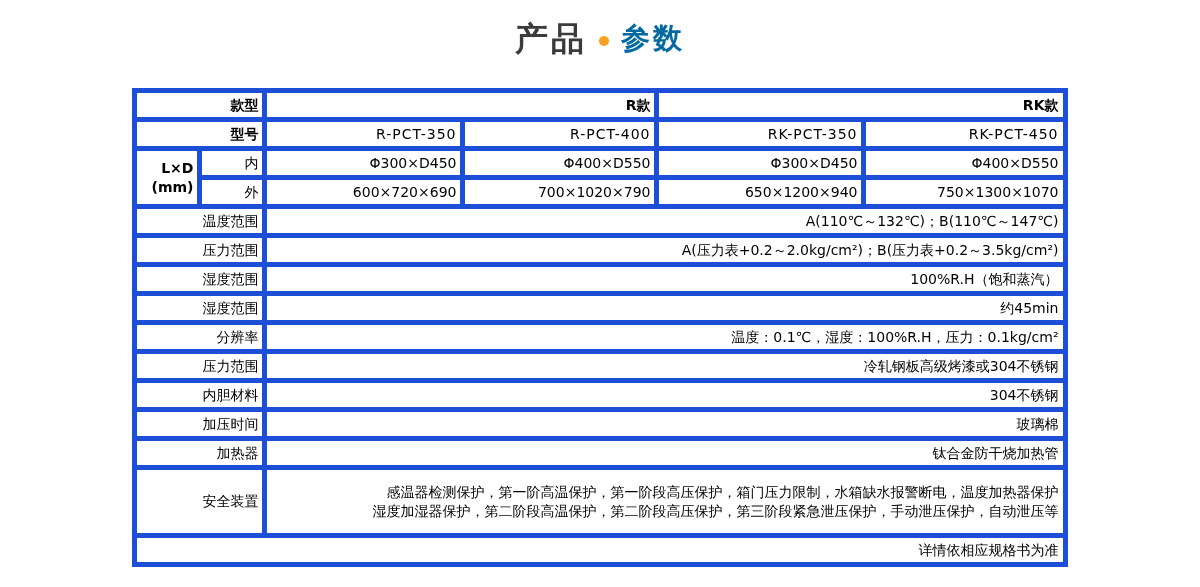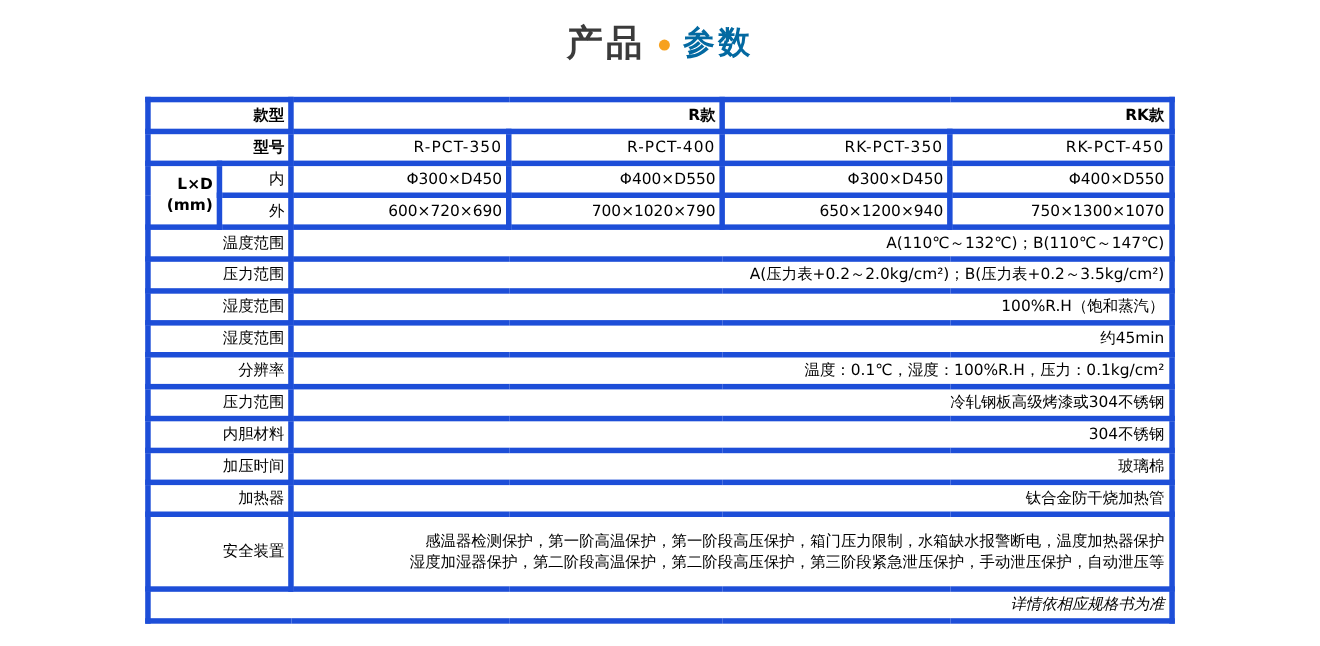--- a/index.html
+++ b/index.html
@@ -68,21 +68,21 @@
     font-size: 15px;
   }
   td.center-label { text-align: center; font-size: 15px; }
   td.dim-label { font-size: 14px; line-height: 1.25; font-weight: bold; }
   td.safety-value {
     text-align: left;
     padding-left: 14px;
     font-size: 14px;
     line-height: 23px;
   }
-  td.footer-cell { font-size: 14px; font-style: italic; }
+  td.footer-cell { font-size: 14px; }
 </style>
 </head>
 <body>
 
 <div class="page">
 
   <div class="title-row">
     <span class="title-dark">产品</span>
     <span class="title-dot"></span>
     <span class="title-orange">参数</span>

